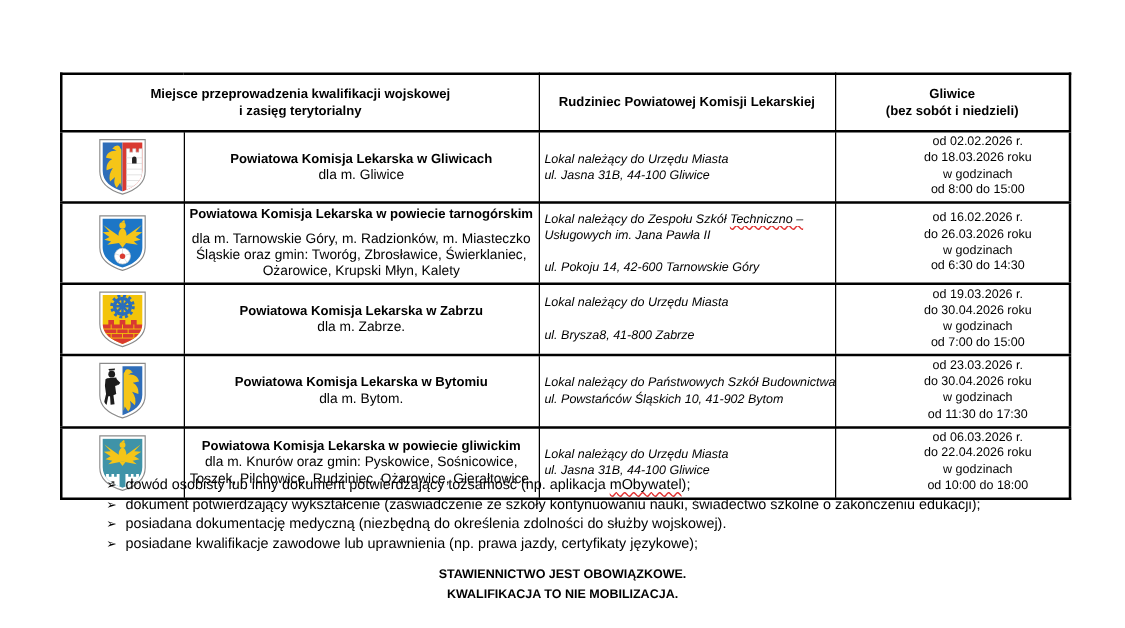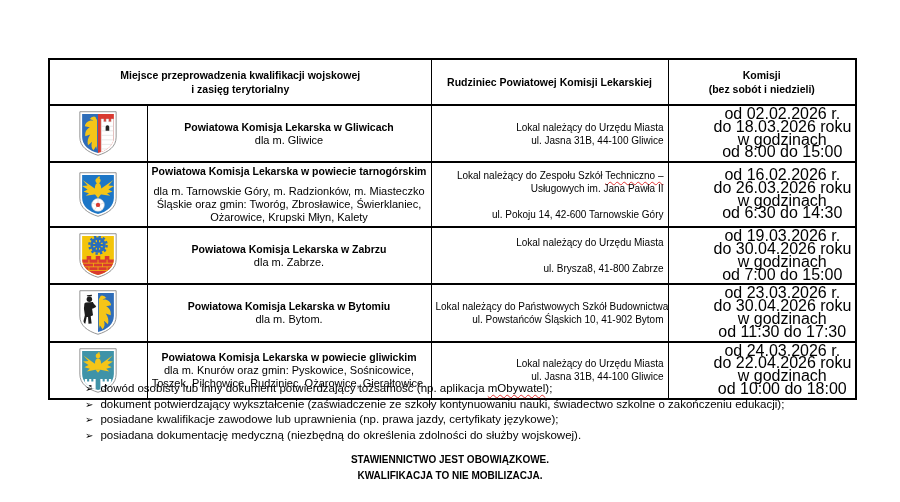--- a/index.html
+++ b/index.html
@@ -34,24 +34,24 @@
   tbody tr:nth-child(5) { height: 56px; }
 
   .crest-cell { text-align: center; }
   .crest-cell svg { width: 44px; height: 49px; vertical-align: middle; }
 
   .desc-cell { text-align: center; margin-top: 28px; }
   .row-title { font-size: 10.5px; font-weight: bold; line-height: 13px; white-space: nowrap; }
   .row-area  { font-size: 11px; line-height: 13px; }
   .row-area.gapped { margin-top: 7px; }
 
-  .venue-cell { text-align: right; font-size: 10px; line-height: 13px; }
+  .venue-cell { text-align: left; font-size: 10px; line-height: 13px; font-style: italic; }
   .venue-cell .line { min-height: 13px; white-space: nowrap; }
 
-  .term-cell { text-align: center; font-size: 16px; line-height: 12.8px; padding-left: 45px; }
+  .term-cell { text-align: center; font-size: 10px; line-height: 12.8px; padding-left: 45px; }
   .term-cell .line { white-space: nowrap; }
 
   .squiggle {
     text-decoration: underline;
     text-decoration-style: wavy;
     text-decoration-color: #e03131;
     text-decoration-thickness: 1px;
     text-underline-offset: 2px;
   }
 
@@ -80,21 +80,21 @@
         <col class="c-term">
     </colgroup>
     <thead>
       <tr>
         <th colspan="2">
           <span class="hline">Miejsce przeprowadzenia kwalifikacji wojskowej</span>
           <span class="hline">i zasięg terytorialny</span>
         </th>
         <th>Rudziniec Powiatowej Komisji Lekarskiej</th>
         <th>
-          <span class="hline">Komisji</span>
+          <span class="hline">Gliwice</span>
           <span class="hline">(bez sobót i niedzieli)</span>
         </th>
       </tr>
     </thead>
     <tbody>
   <tr>
     <td class="crest-cell">
       <span class="crest">
   <svg viewBox="0 0 48 54" xmlns="http://www.w3.org/2000/svg">
     <path d="M4 3 H44 V31 C44 41.5 35.5 47.5 24 51 C12.5 47.5 4 41.5 4 31 Z" fill="#ffffff" stroke="#8a8a8a" stroke-width="1"></path>
@@ -309,45 +309,45 @@
     </td>
     <td class="desc-cell">
       <div class="row-title">Powiatowa Komisja Lekarska w powiecie gliwickim</div>
       <div class="row-area">dla m. Knurów oraz gmin: Pyskowice, Sośnicowice, Toszek, Pilchowice, Rudziniec, Ożarowice, Gierałtowice.</div>
     </td>
     <td class="venue-cell">
             <div class="line">Lokal należący do Urzędu Miasta</div>
             <div class="line">ul. Jasna 31B, 44-100 Gliwice</div>
           </td>
     <td class="term-cell">
-            <div class="line">od 24.03.2026 r.</div>
+            <div class="line">od 06.03.2026 r.</div>
             <div class="line">do 22.04.2026 roku</div>
             <div class="line">w godzinach</div>
             <div class="line">od 10:00 do 18:00</div>
           </td>
   </tr>
 </tbody>
   </table>
 
   <div class="footer">
     <ul class="checklist">
   <li>
     <span class="bullet-arrow">➢</span><span class="bullet-text">dowód osobisty lub inny dokument potwierdzający tożsamość (np. aplikacja <span class="squiggle">mObywatel</span>);</span>
   </li>
 
   <li>
     <span class="bullet-arrow">➢</span><span class="bullet-text">dokument potwierdzający wykształcenie (zaświadczenie ze szkoły kontynuowaniu nauki, świadectwo szkolne o zakończeniu edukacji);</span>
   </li>
 
   <li>
+    <span class="bullet-arrow">➢</span><span class="bullet-text">posiadana dokumentację medyczną (niezbędną do określenia zdolności do służby wojskowej).</span>
+  </li>
+
+  <li>
     <span class="bullet-arrow">➢</span><span class="bullet-text">posiadane kwalifikacje zawodowe lub uprawnienia (np. prawa jazdy, certyfikaty językowe);</span>
-  </li>
-
-  <li>
-    <span class="bullet-arrow">➢</span><span class="bullet-text">posiadana dokumentację medyczną (niezbędną do określenia zdolności do służby wojskowej).</span>
   </li>
 </ul>
   </div>
 
   <div class="notice">
     <div>STAWIENNICTWO JEST OBOWIĄZKOWE.</div>
     <div>KWALIFIKACJA TO NIE MOBILIZACJA.</div>
   </div>
 
 </div>

